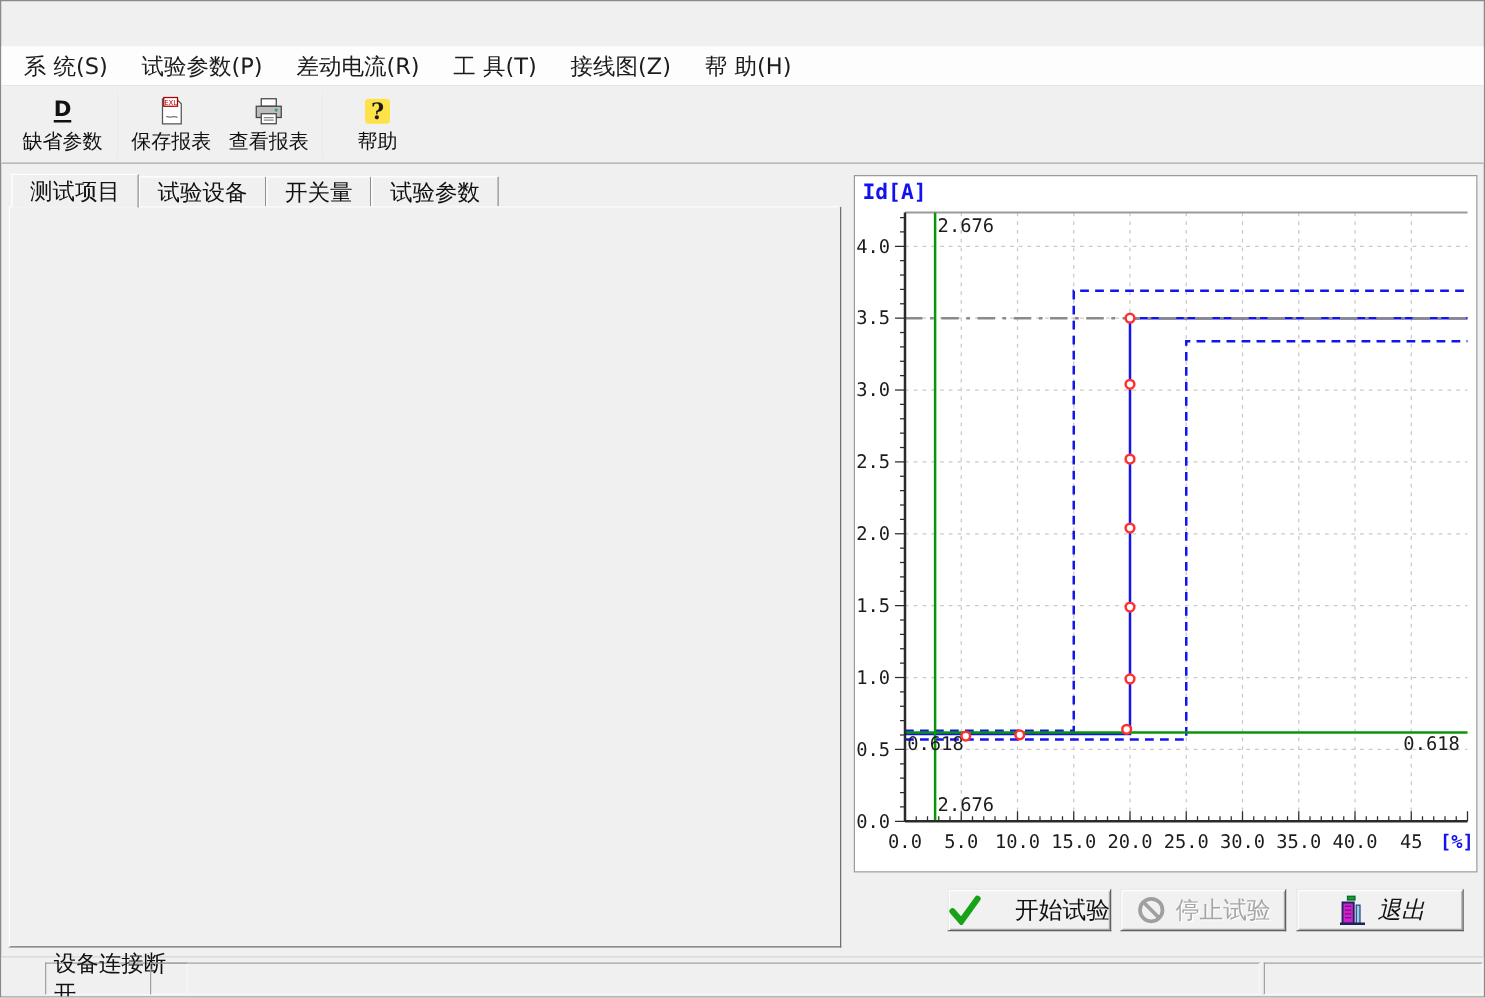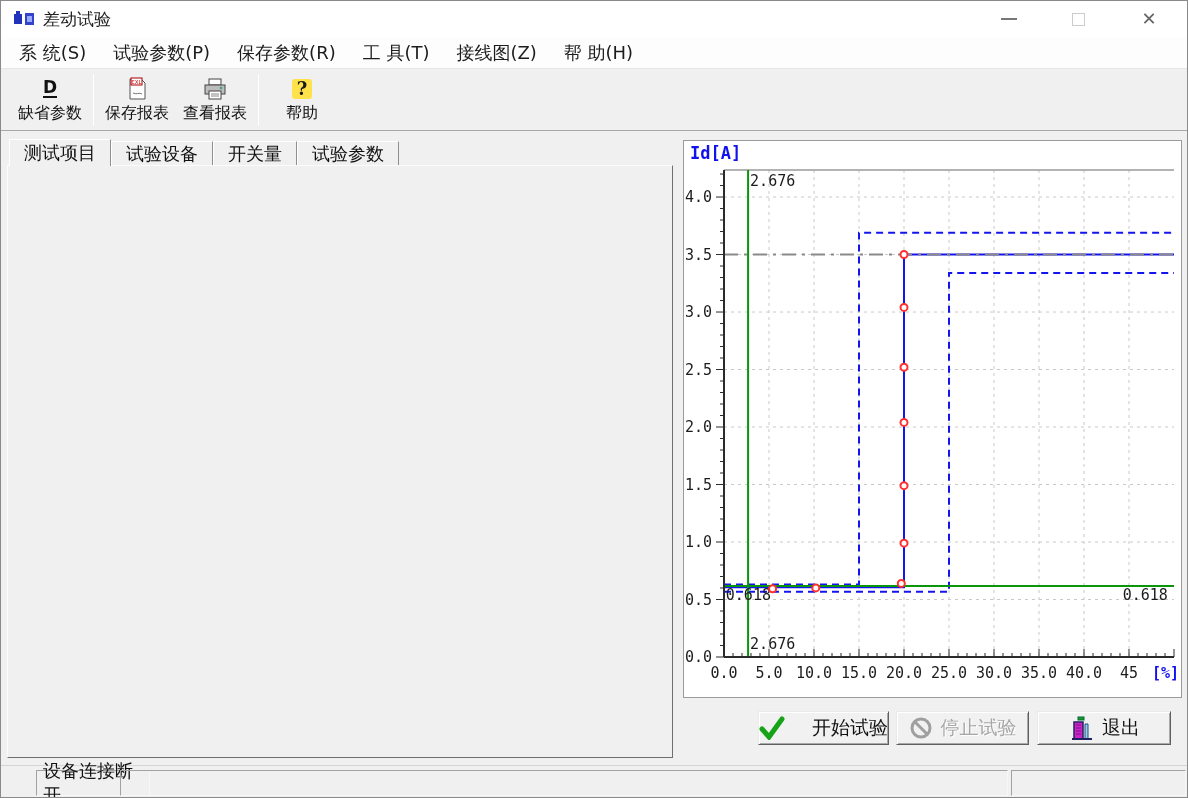--- a/index.html
+++ b/index.html
@@ -80,43 +80,25 @@
 
   
   .statusbar { position:absolute; left:0; top:764px; width:100%; height:33px; background:#f0f0f0; border-top:1px solid #d5d5d5; }
   .sb-panel { position:absolute; top:4px; height:26px; border:1px solid #a2a2a2; border-bottom-color:#f7f7f7; border-right-color:#f7f7f7; display:flex; align-items:center; padding:0 6px; font-size:18px; color:#111; }
 </style>
 </head>
 <body>
 
 <div class="win">
 
-  <div class="titlebar">
-    <svg class="title-icon" viewBox="0 0 22 22">
-      <rect x="1" y="6" width="8" height="10" fill="#2233bb"></rect>
-        <rect x="3" y="3" width="4" height="4" fill="#2233bb"></rect>
-      <rect x="12" y="5" width="9" height="12" fill="#3344cc"></rect>
-        <rect x="14" y="8" width="5" height="6" fill="#99aaff"></rect>
-    </svg>
-    <span class="title-text">差动试验</span>
-    <div class="winbtn wb-min">
-        <span class="glyph-min"></span>
-      </div>
-    <div class="winbtn wb-max">
-        <span class="glyph-max"></span>
-      </div>
-    <div class="winbtn wb-close">
-        <span class="glyph-close">✕</span>
-      </div>
-  </div>
 
   <div class="menubar" id="menubar">
       <span class="menu-item">系 统(S)</span>
       <span class="menu-item">试验参数(P)</span>
-      <span class="menu-item">保存参数(R)</span>
+      <span class="menu-item">差动电流(R)</span>
       <span class="menu-item">工 具(T)</span>
       <span class="menu-item">接线图(Z)</span>
       <span class="menu-item">帮 助(H)</span>
     </div>
 
   <div class="toolbar" id="toolbar">
       <div class="tool-btn">
         <span class="ticon">
           <svg width="26" height="26" viewBox="0 0 26 26">
             <text x="13" y="17" font-size="17" font-weight="bold" fill="#111" text-anchor="middle" font-family="DejaVu Sans">D</text>
@@ -480,21 +462,21 @@
       </div>
       <div class="btn disabled" style="left: 895px; top: 710px; width: 133px; height: 34px;">
         <span style="display: flex;">
           <svg width="24" height="24" viewBox="0 0 24 24">
             <circle cx="12" cy="12" r="9" fill="none" stroke="#9f9f9f" stroke-width="3"></circle>
             <path d="M6 6l12 12" stroke="#9f9f9f" stroke-width="3"></path>
           </svg>
         </span>
         <span>停止试验</span>
       </div>
-      <div class="btn" style="left: 1036px; top: 710px; width: 134px; height: 34px;">
+      <div class="btn" style="left: 1036px; top: 710px; width: 134px; height: 34px; font-style: italic;">
         <span style="display: flex;">
           <svg width="26" height="26" viewBox="0 0 26 26">
             <rect x="10" y="2" width="6" height="3" fill="#17a317" stroke="#064"></rect>
             <path d="M6 24V7h9v17z" fill="#cc22cc" stroke="#202060" stroke-width="1.5"></path>
             <path d="M8 10h5M8 13h5M8 16h5M8 19h5" stroke="#7a107a"></path>
             <path d="M17 9h3v15h-3z" fill="#9ecbe8" stroke="#204a80"></path>
             <path d="M4 24h20" stroke="#202060" stroke-width="2"></path>
           </svg>
         </span>
         <span>退出</span>

